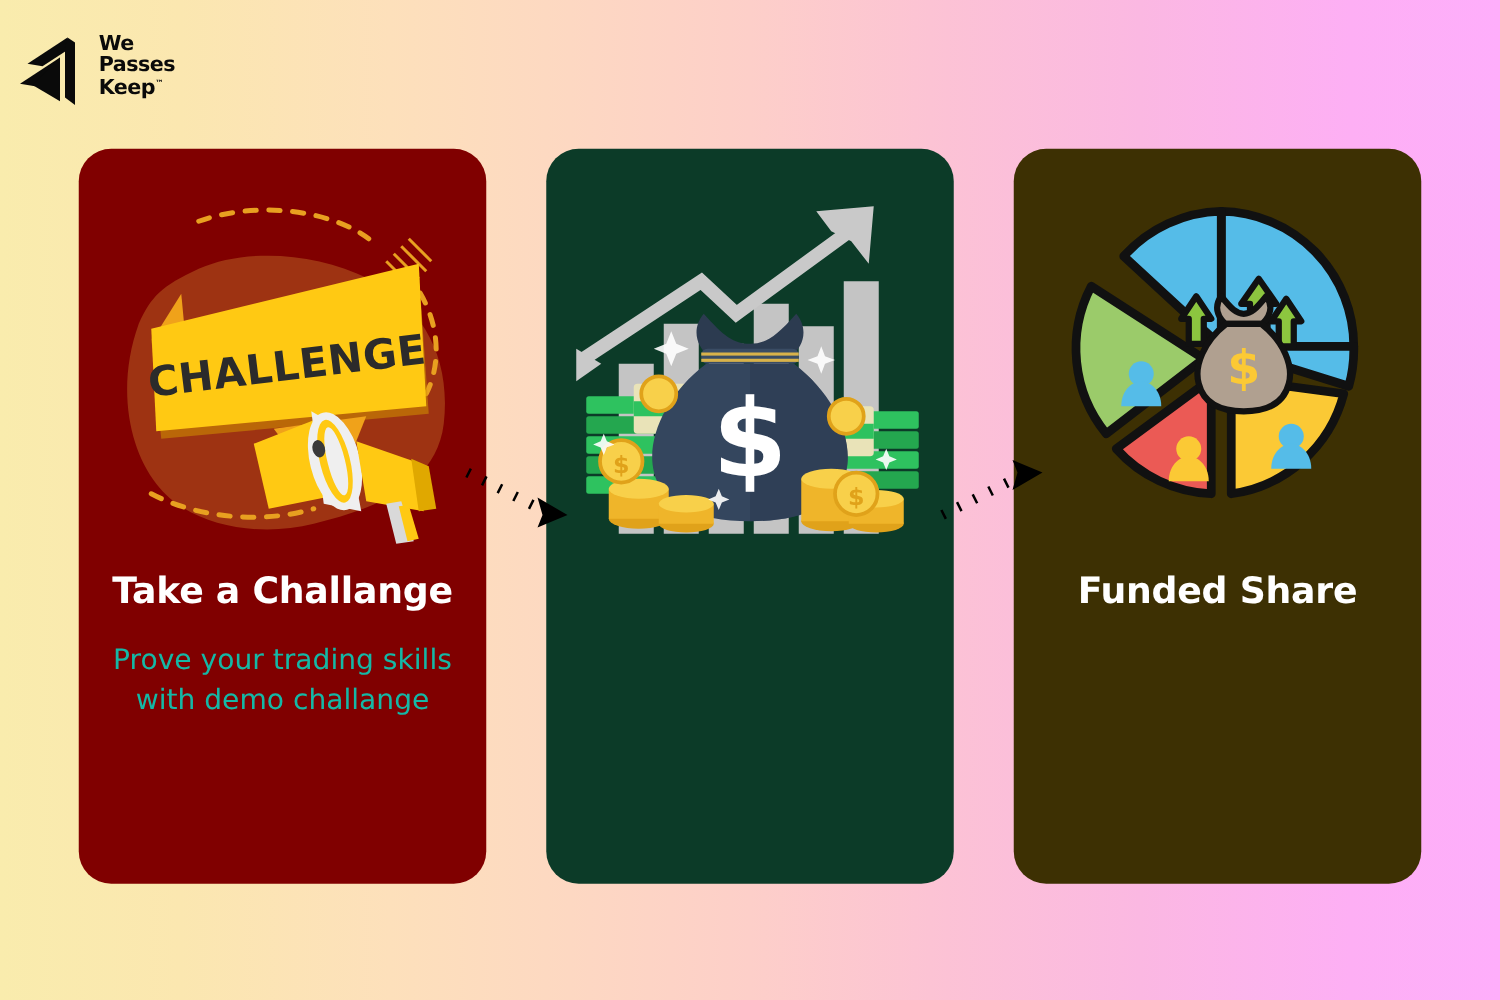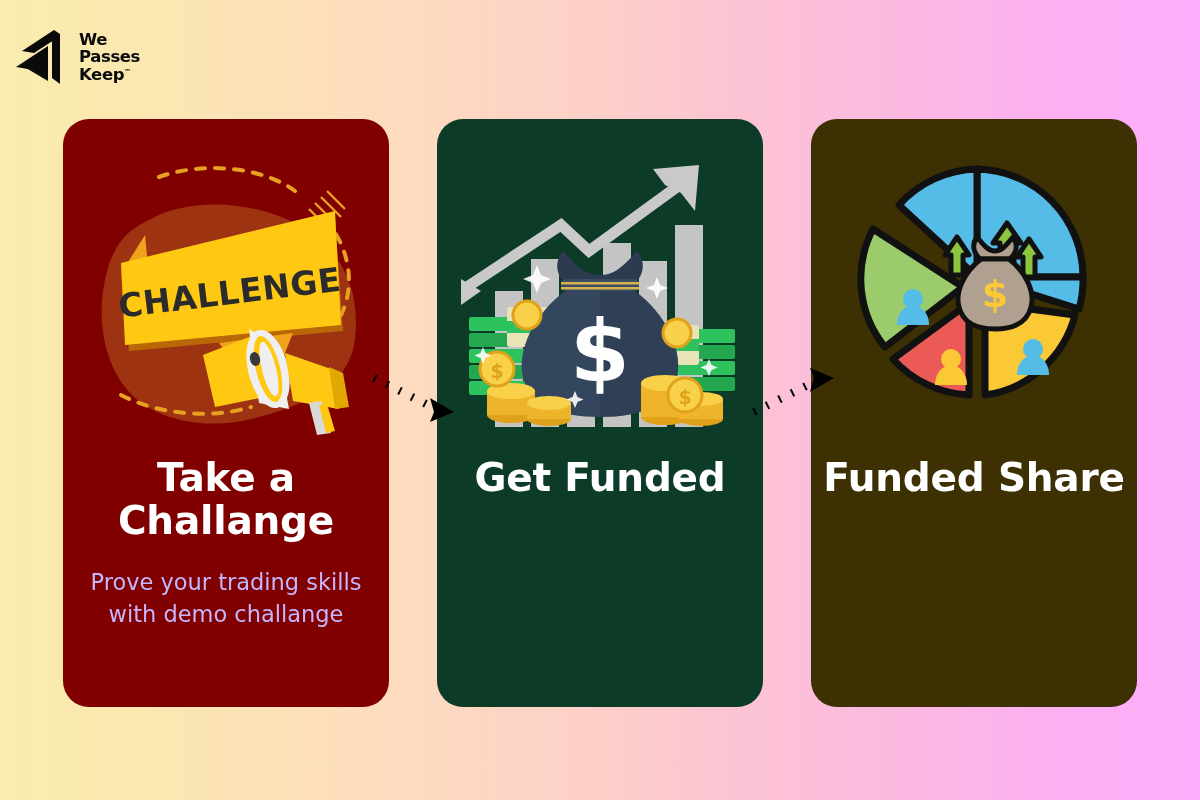--- a/index.html
+++ b/index.html
@@ -20,21 +20,21 @@
         #fcc3d4 62%,
         #fbb8e2 76%,
         #fdaff4 90%,
         #feaefb 100%);
     position:relative;
   }
 
   
   .logo {
     position:absolute; left:14px; top:26px;
-    display:flex; align-items:center; gap:11px;
+    display:flex; align-items:flex-start; gap:11px;
   }
   .logo-mark { width:54px; height:62px; flex:none; }
   .logo-text {
     font-family:"DejaVu Sans", sans-serif;
     font-weight:bold; color:#0a0a0a;
     font-size:16.5px; line-height:1.06;
     letter-spacing:-0.4px;
     position:relative;
   }
   .logo-tm {
@@ -58,28 +58,28 @@
 
   .card-art {
     width:100%; height:330px;
     position:relative;
     display:flex; align-items:center; justify-content:center;
   }
   .card-art svg { display:block; }
 
   .card-title {
     color:#ffffff;
-    font-size:39px; font-weight:bold;
+    font-size:29px; font-weight:bold;
     letter-spacing:-0.2px;
     text-align:center;
     margin-top:8px;
     line-height:1.1;
   }
   .card-desc {
-    color:#c4b5fd;
+    color:#14b8a6;
     font-size:22.5px; font-weight:normal;
     text-align:center; line-height:1.42;
     margin-top:24px;
     width:278px;
   }
 
   
   .connector { position:absolute; pointer-events:none; }
   #connector-1 { left:372px; top:372px; width:92px; height:52px; }
   #connector-2 { left:752px; top:366px; width:92px; height:52px; }
@@ -231,21 +231,20 @@
 
         <g fill="#ffffff" opacity="0.9">
           <path d="M100 146 l4 10 10 4 -10 4 -4 10 -4 -10 -10 -4 10 -4 Z"></path>
           <path d="M220 158 l3 8 8 3 -8 3 -3 8 -3 -8 -8 -3 8 -3 Z"></path>
           <path d="M138 272 l2.5 6 6 2.5 -6 2.5 -2.5 6 -2.5 -6 -6 -2.5 6 -2.5 Z"></path>
           <path d="M46 228 l2.5 6 6 2.5 -6 2.5 -2.5 6 -2.5 -6 -6 -2.5 6 -2.5 Z"></path>
           <path d="M272 240 l2.5 6 6 2.5 -6 2.5 -2.5 6 -2.5 -6 -6 -2.5 6 -2.5 Z"></path>
         </g>
       </svg>
     </div>
-    <div class="card-title">Get Funded</div>
   </div>
 
   <div class="card" id="card-3" style="background: rgb(61, 48, 3);">
     <div class="card-art">
       <svg width="326" height="330" viewBox="0 0 326 330">
         <g>
 
           <path d="M166 158 L166 50 A108 108 0 0 1 272 158 L272 158 Z" fill="#55bce8" stroke="#111111" stroke-width="7" stroke-linejoin="round"></path>
           <path d="M166 158 L272 158 A108 108 0 0 1 268 190 L166 158 Z" fill="#55bce8" stroke="#111111" stroke-width="7" stroke-linejoin="round"></path>
           <path d="M166 50 A108 108 0 0 0 88 86 L166 158 Z" fill="#55bce8" stroke="#111111" stroke-width="7" stroke-linejoin="round"></path>

